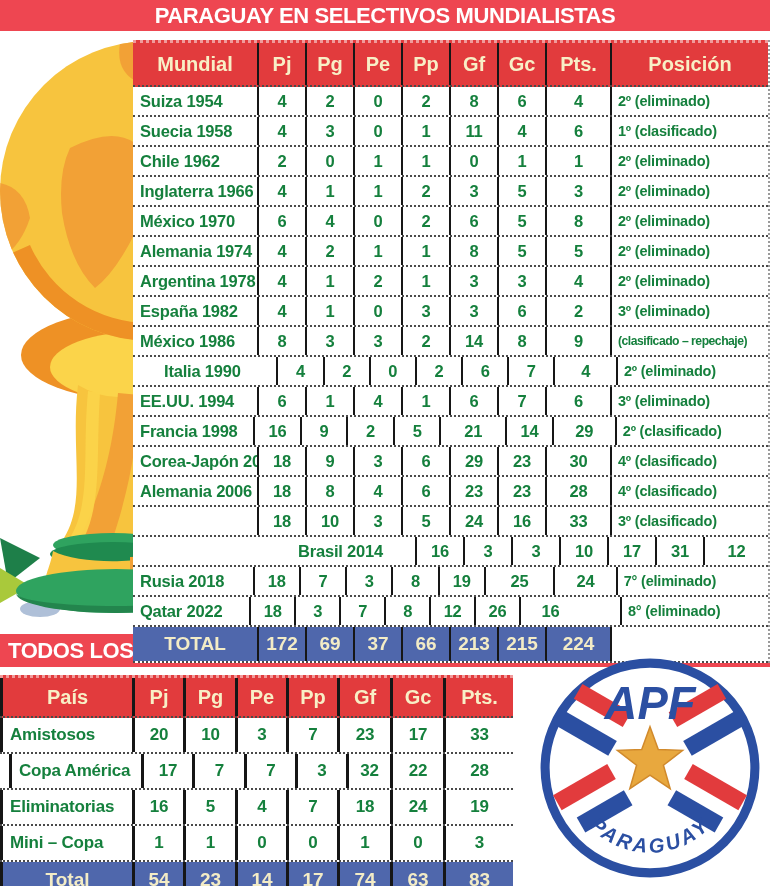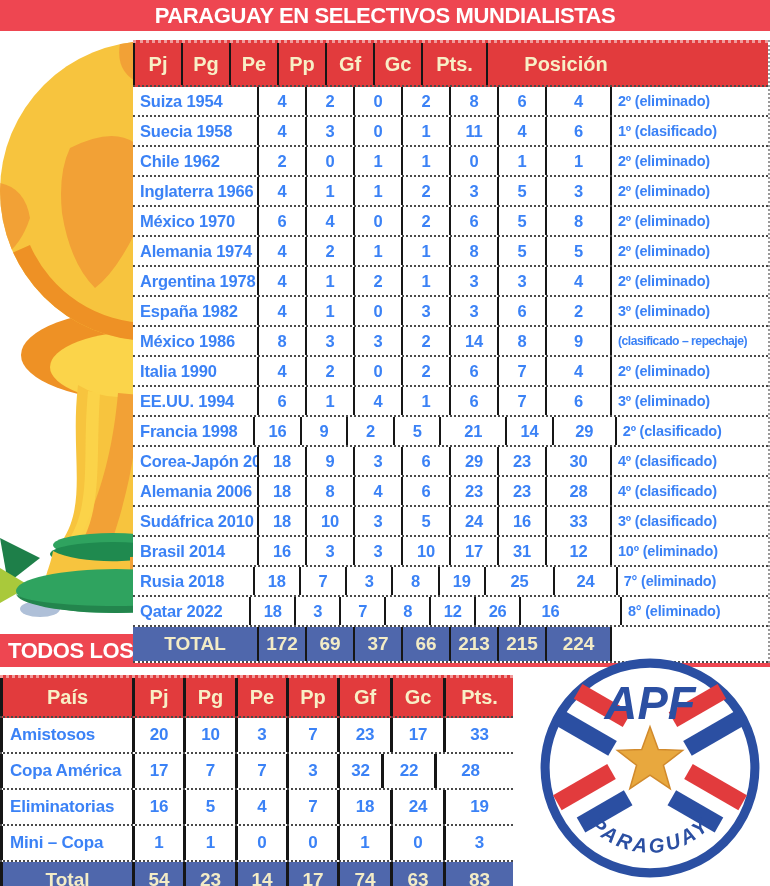--- a/index.html
+++ b/index.html
@@ -25,21 +25,21 @@
   .trow{display:flex;border-bottom:2px dotted #4a4a4a;}
   .cell{box-sizing:border-box;display:flex;align-items:center;justify-content:center;
         border-left:2px solid #161616;overflow:hidden;white-space:nowrap;}
   #table2 .cell{border-left:3px solid #161616;}
   .cell.first{border-left:none;}
 
   .thead{height:42px;background:#e23b3d;color:#f8efc6;font-weight:bold;font-size:20px;
          border-top:3px dotted #f09b9b;}
   #table2 .thead{height:38px;}
 
-  .tdata{height:28px;font-size:16.5px;font-weight:600;color:#3b82f6;letter-spacing:-0.2px;}
+  .tdata{height:28px;font-size:16.5px;font-weight:600;color:#15803d;letter-spacing:-0.2px;justify-content:flex-end;}
   #table2 .tdata{height:34px;font-size:17px;}
 
   .left{justify-content:flex-start;padding-left:7px;}
   .pos{justify-content:flex-start;padding-left:6px;font-size:14.5px;}
   .pos-small{font-size:12.2px;letter-spacing:-0.5px;}
   .bold{font-weight:800;}
 
   .ttotal{height:34px;}
   #table2 .ttotal{height:35px;}
   .blue{background:#4f67ac;color:#f3ecc6;font-weight:bold;font-size:19px;}
@@ -82,20 +82,21 @@
     <ellipse cx="113" cy="512" rx="60" ry="12" fill="#2fa35f"></ellipse>
     <ellipse cx="113" cy="521" rx="63" ry="12" fill="#1f8a4f"></ellipse>
     <path d="M53,518 C50,536 42,546 46,558 L186,558 C190,546 180,534 176,516 C150,532 80,532 53,518 Z" fill="#f7c43e"></path>
     <path d="M130,524 C150,524 168,520 176,516 C180,534 190,546 186,558 L130,558 Z" fill="#f2a136"></path>
     <ellipse cx="116" cy="558" rx="100" ry="22" fill="#2fa35f"></ellipse>
     <path d="M16,560 A100,20 0 0 0 216,560 A100,13 0 0 1 16,560 Z" fill="#23854d"></path>
   </svg>
 
   <div id="table1" class="tbl">
       <div class="trow thead">
+        <div class="cell first" style="width: 124px;">Mundial</div>
         <div class="cell " style="width: 48px;">Pj</div>
         <div class="cell " style="width: 48px;">Pg</div>
         <div class="cell " style="width: 48px;">Pe</div>
         <div class="cell " style="width: 48px;">Pp</div>
         <div class="cell " style="width: 48px;">Gf</div>
         <div class="cell " style="width: 48px;">Gc</div>
         <div class="cell " style="width: 65px;">Pts.</div>
         <div class="cell " style="width: 158px;">Posición</div>
       </div>
       <div class="trow tdata">
@@ -191,21 +192,21 @@
         <div class="cell " style="width: 48px;">8</div>
         <div class="cell " style="width: 48px;">3</div>
         <div class="cell " style="width: 48px;">3</div>
         <div class="cell " style="width: 48px;">2</div>
         <div class="cell " style="width: 48px;">14</div>
         <div class="cell " style="width: 48px;">8</div>
         <div class="cell " style="width: 65px;">9</div>
         <div class="cell pos pos-small" style="width: 158px;">(clasificado – repechaje)</div>
       </div>
       <div class="trow tdata">
-        <div class="cell first left" style="width: 124px;">Italia 1990</div>
+        <div class="cell first left" style="width: 124px; margin-left: 24px;">Italia 1990</div>
         <div class="cell " style="width: 48px;">4</div>
         <div class="cell " style="width: 48px;">2</div>
         <div class="cell " style="width: 48px;">0</div>
         <div class="cell " style="width: 48px;">2</div>
         <div class="cell " style="width: 48px;">6</div>
         <div class="cell " style="width: 48px;">7</div>
         <div class="cell " style="width: 65px;">4</div>
         <div class="cell pos" style="width: 158px;">2º (eliminado)</div>
       </div>
       <div class="trow tdata">
@@ -246,40 +247,38 @@
         <div class="cell " style="width: 48px;">18</div>
         <div class="cell " style="width: 48px;">8</div>
         <div class="cell " style="width: 48px;">4</div>
         <div class="cell " style="width: 48px;">6</div>
         <div class="cell " style="width: 48px;">23</div>
         <div class="cell " style="width: 48px;">23</div>
         <div class="cell " style="width: 65px;">28</div>
         <div class="cell pos" style="width: 158px;">4º (clasificado)</div>
       </div>
       <div class="trow tdata">
-        <div class="cell first left" style="width: 124px;">Sudáfrica 2010</div>
         <div class="cell " style="width: 48px;">18</div>
         <div class="cell " style="width: 48px;">10</div>
         <div class="cell " style="width: 48px;">3</div>
         <div class="cell " style="width: 48px;">5</div>
         <div class="cell " style="width: 48px;">24</div>
         <div class="cell " style="width: 48px;">16</div>
         <div class="cell " style="width: 65px;">33</div>
         <div class="cell pos" style="width: 158px;">3º (clasificado)</div>
       </div>
       <div class="trow tdata">
         <div class="cell first left" style="width: 124px;">Brasil 2014</div>
         <div class="cell " style="width: 48px;">16</div>
         <div class="cell " style="width: 48px;">3</div>
         <div class="cell " style="width: 48px;">3</div>
         <div class="cell " style="width: 48px;">10</div>
         <div class="cell " style="width: 48px;">17</div>
         <div class="cell " style="width: 48px;">31</div>
         <div class="cell " style="width: 65px;">12</div>
-        <div class="cell pos" style="width: 158px;">10º (eliminado)</div>
       </div>
       <div class="trow tdata">
         <div class="cell first left" style="width: 124px;">Rusia 2018</div>
         <div class="cell " style="width: 48px;">18</div>
         <div class="cell " style="width: 48px;">7</div>
         <div class="cell " style="width: 48px;">3</div>
         <div class="cell " style="width: 48px;">8</div>
         <div class="cell " style="width: 48px;">19</div>
         <div class="cell " style="width: 72px;">25</div>
         <div class="cell " style="width: 65px;">24</div>

